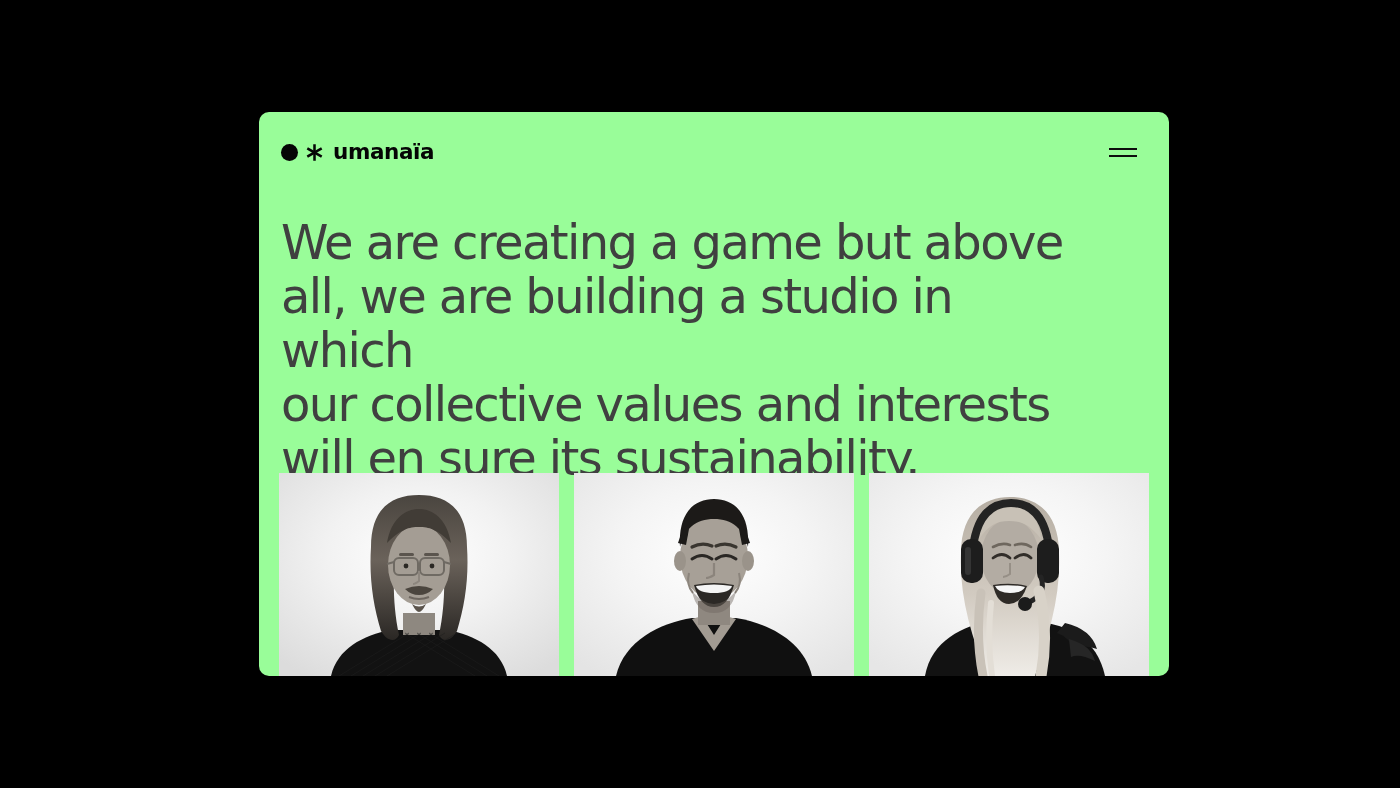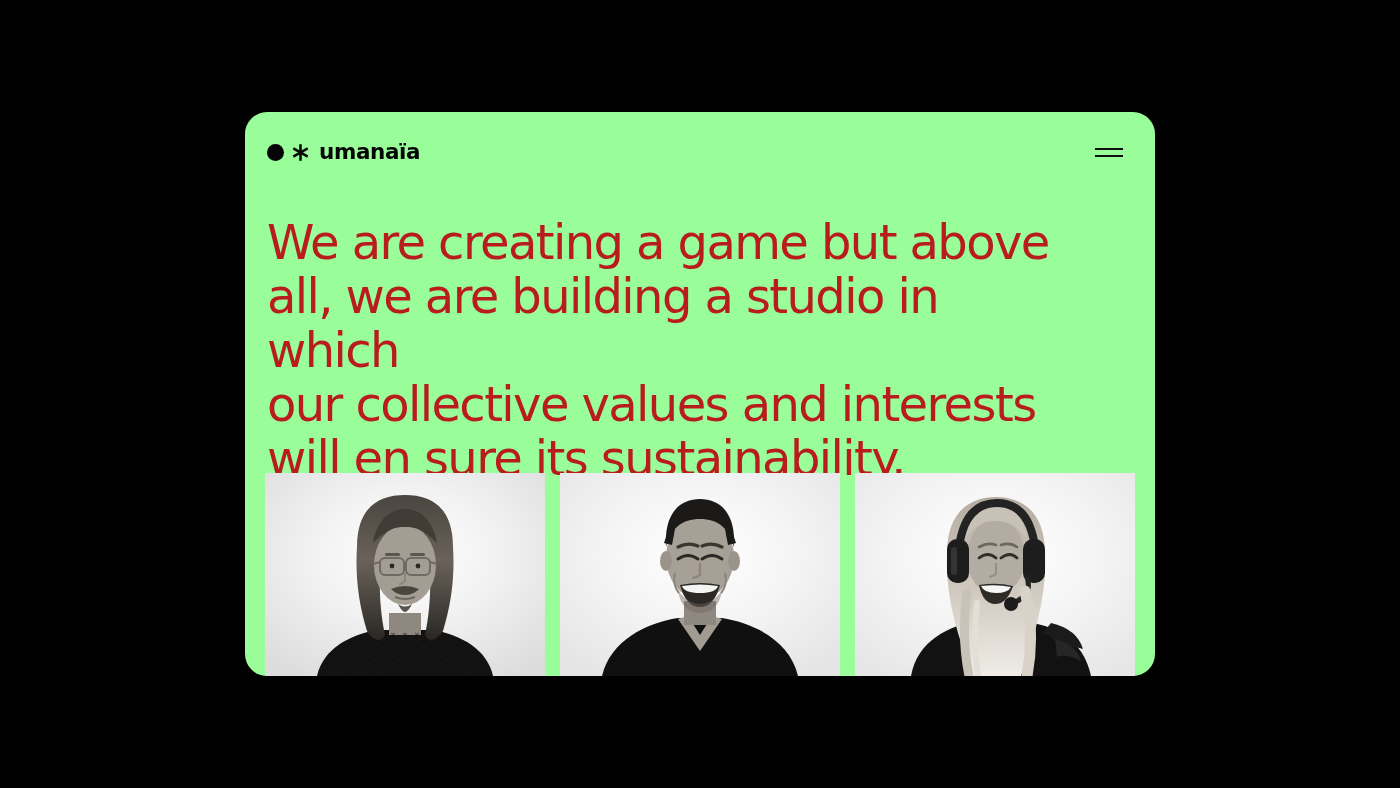--- a/index.html
+++ b/index.html
@@ -7,24 +7,24 @@
   body {
     background:#000000;
     font-family:"Liberation Sans", sans-serif;
     overflow:hidden;
     position:relative;
   }
 
   
   #site-card {
     position:absolute;
-    left:245px; top:112px;
+    left:259px; top:112px;
     width:910px; height:564px;
     background:#99FD99;
-    border-radius:22px;
+    border-radius:10px;
     overflow:hidden;
   }
 
   
   #site-header {
     position:absolute;
     left:0; top:0;
     width:100%; height:80px;
     display:flex;
     align-items:center;
@@ -129,21 +129,21 @@
       <span id="brand-wordmark">umanaïa</span>
     </div>
 
     <button id="menu-toggle" aria-label="Menu">
       <span class="bar b1"></span>
       <span class="bar b2"></span>
     </button>
 
   </div>
 
-  <h1 id="headline" style="color: #b91c1c;">We are creating a game but above
+  <h1 id="headline" style="color: #404040;">We are creating a game but above
 all, we are building a studio in which
 our collective values and interests
 will en sure its sustainability.</h1>
 
   <div id="team-gallery">
 
     <figure class="portrait-card">
       <svg class="portrait-svg" viewBox="0 0 280 203" preserveAspectRatio="xMidYMax slice">
         <defs>
           <radialGradient id="bg1" cx="50%" cy="40%" r="72%">

